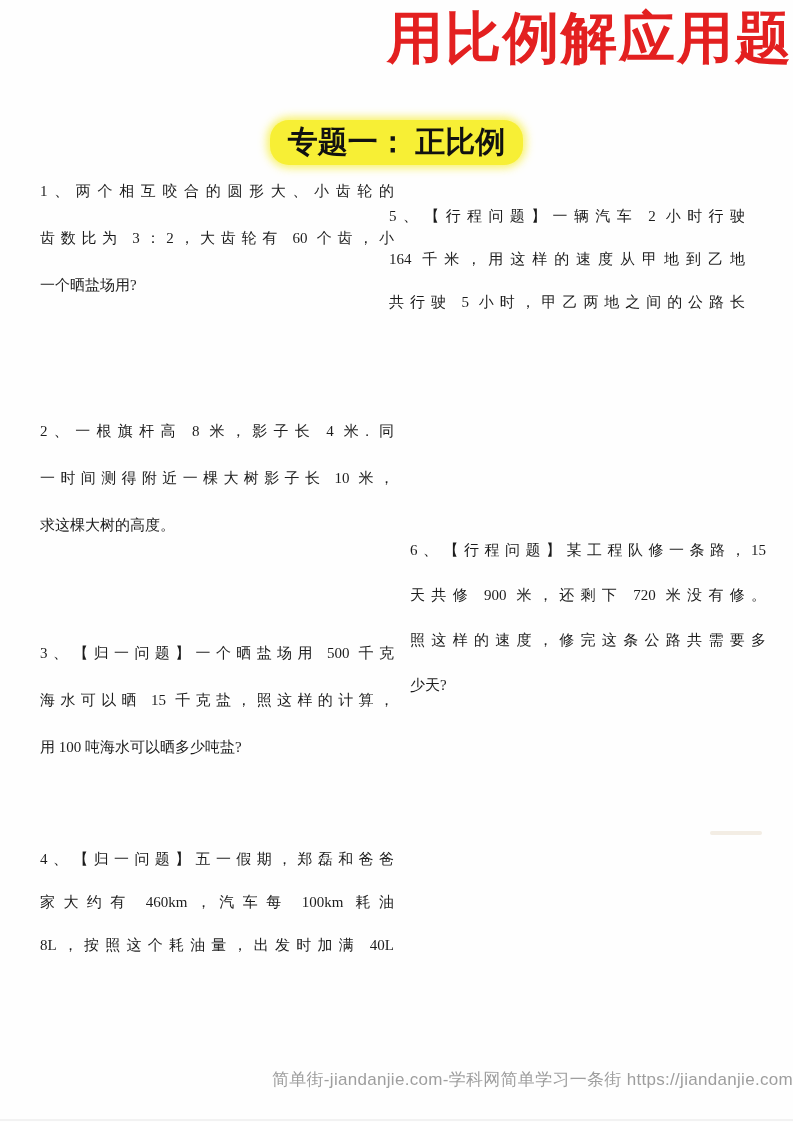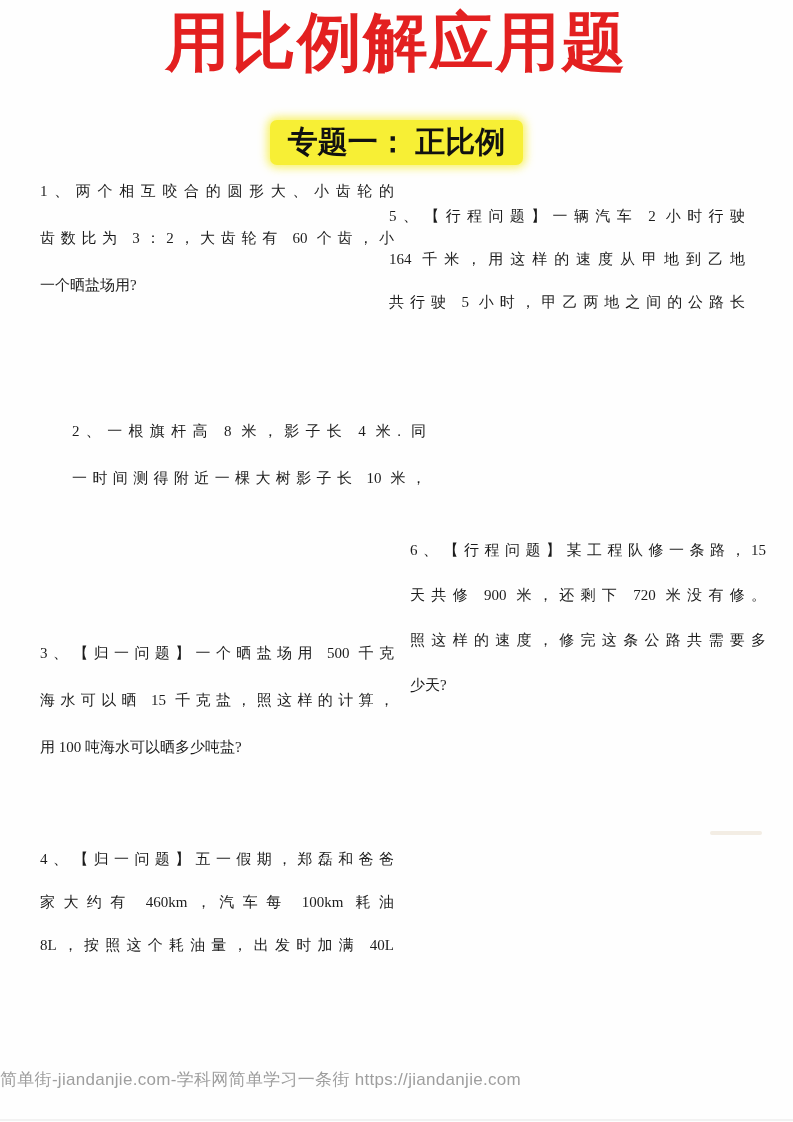--- a/index.html
+++ b/index.html
@@ -4,48 +4,48 @@
 <style>
   html,body{margin:0;padding:0;}
   body{
     width:793px;height:1122px;position:relative;background:#ffffff;
     font-family:"Liberation Serif","DejaVu Serif",serif;color:#1c1c1c;
     overflow:hidden;
   }
   .page{position:absolute;left:0;top:0;width:793px;height:1122px;background:#fefefe;overflow:hidden;}
 
   .title{
-    position:absolute;top:6px;left:0;width:100%;text-align:center;
-    font-size:64px;font-weight:900;letter-spacing:2px;line-height:1.15;
+    position:absolute;top:6px;left:0;width:100%;text-align:right;
+    font-size:56px;font-weight:900;letter-spacing:2px;line-height:1.15;
     color:var(--title-red,#e32020);
   }
 
   .subtitle-wrap{position:absolute;top:120px;left:0;width:100%;text-align:center;}
   .subtitle{
     display:inline-block;background:var(--highlight-yellow,#f7ef35);
-    border-radius:7px;padding:2px 18px;font-size:30px;font-weight:bold;color:#111;
+    border-radius:19px;padding:2px 18px;font-size:30px;font-weight:bold;color:#111;
     box-shadow:0 0 8px 3px rgba(247,239,53,.75);
   }
 
   .problem{position:absolute;width:354px;font-size:15px;}
   .problem .line{
     display:block;text-align:justify;text-align-last:justify;
     overflow:hidden;white-space:nowrap;
   }
   .problem .line.last{text-align-last:left;}
 
   .col-left{left:40px;}
-  #p1{top:168px;} #p2{top:408px;margin-left:32px;} #p3{top:630px;}
+  #p1{top:168px;} #p2{top:408px;} #p3{top:630px;}
   #p1 .line,#p2 .line,#p3 .line{line-height:47px;}
   #p4{top:838px;} #p4 .line{line-height:43px;}
   #p5{top:195px;left:389px;width:356px;} #p5 .line{line-height:43px;}
   #p6{top:528px;left:410px;width:356px;} #p6 .line{line-height:45px;}
 
   .footer{
-    position:absolute;top:1068px;left:0;width:100%;text-align:left;
+    position:absolute;top:1068px;left:0;width:100%;text-align:right;
     font-size:17px;color:var(--footer-gray,#9e9e9e);
     font-family:"Liberation Sans","DejaVu Sans",sans-serif;letter-spacing:.3px;
   }
 
   .faint-mark{
     position:absolute;left:710px;top:831px;width:52px;height:4px;
     background:#eadfce;opacity:.55;border-radius:2px;
   }
   .bottom-edge{
     position:absolute;left:0;bottom:1px;width:100%;height:2px;
@@ -65,20 +65,21 @@
 
   <div class="problem col-left" id="p1">
     <span class="line">1、两个相互咬合的圆形大、小齿轮的</span>
     <span class="line">齿数比为 3：2，大齿轮有 60 个齿，小</span>
     <span class="line last">一个晒盐场用?</span>
   </div>
 
   <div class="problem col-left" id="p2">
     <span class="line">2、一根旗杆高 8 米，影子长 4 米. 同</span>
     <span class="line">一时间测得附近一棵大树影子长 10 米，</span>
+    <span class="line last">求这棵大树的高度。</span>
   </div>
 
   <div class="problem col-left" id="p3">
     <span class="line">3、【归一问题】一个晒盐场用 500 千克</span>
     <span class="line">海水可以晒 15 千克盐，照这样的计算，</span>
     <span class="line last">用 100 吨海水可以晒多少吨盐?</span>
   </div>
 
   <div class="problem col-left" id="p4">
     <span class="line">4、【归一问题】五一假期，郑磊和爸爸</span>

